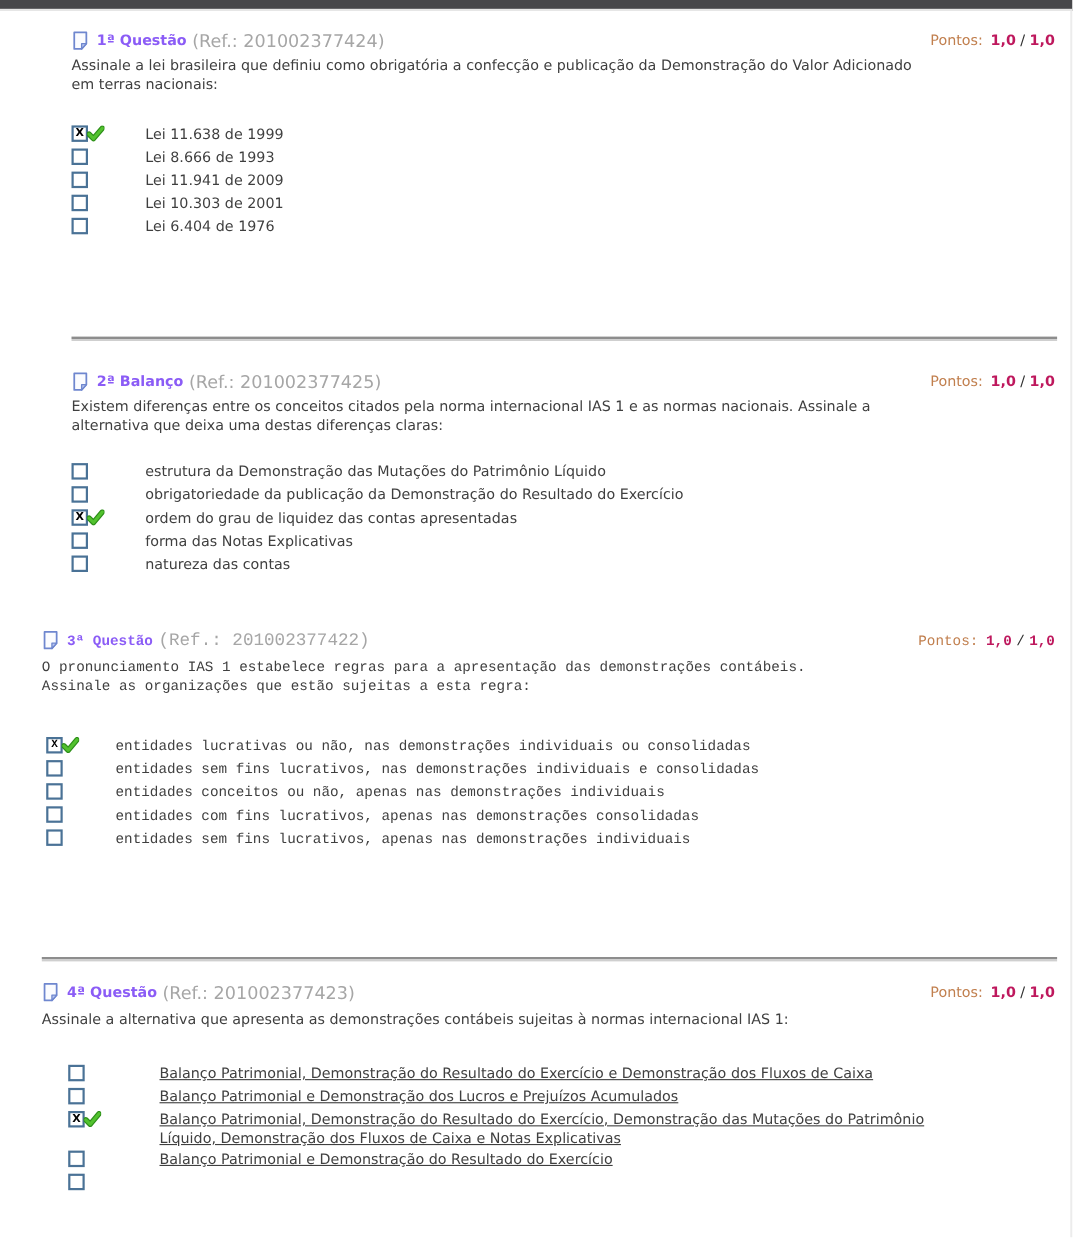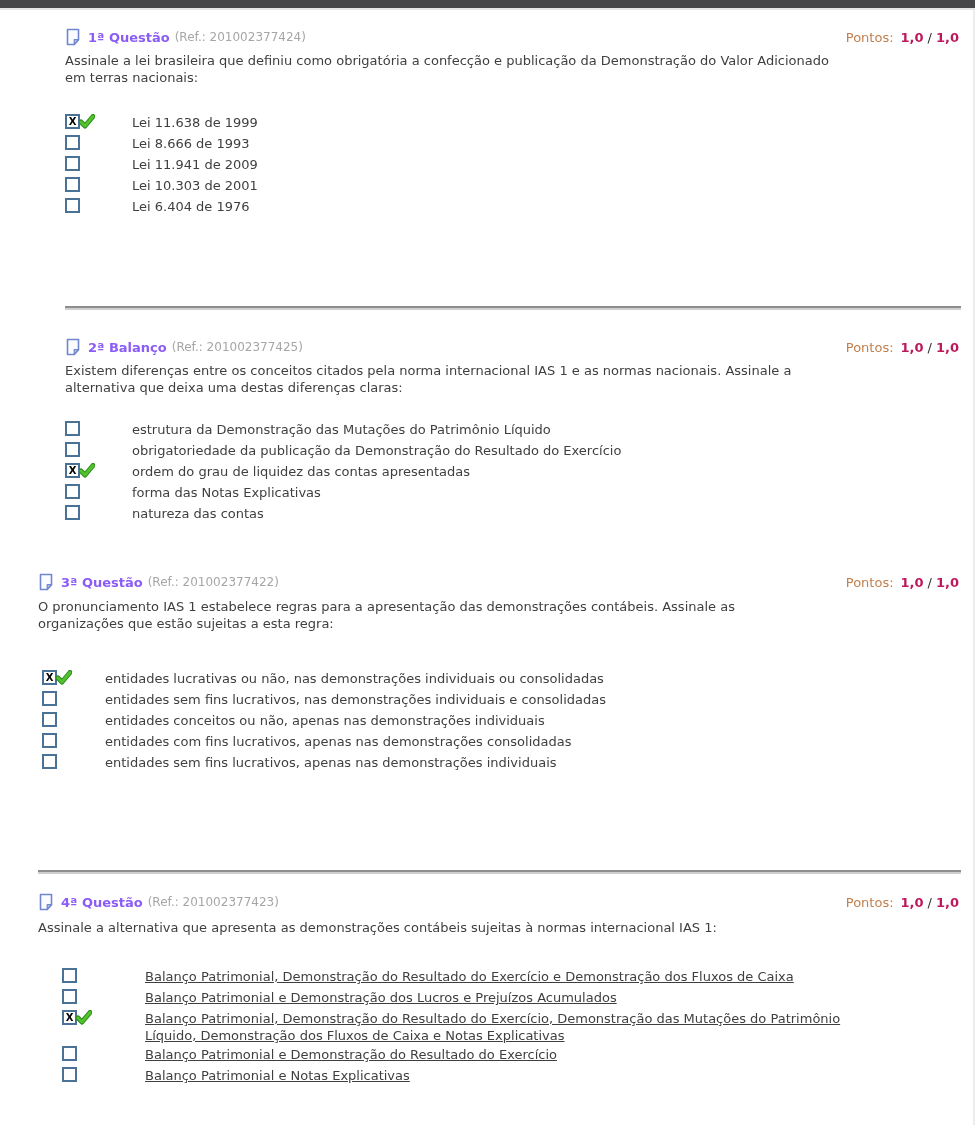--- a/index.html
+++ b/index.html
@@ -22,33 +22,33 @@
     font-size:13px;color:var(--body-text);
   }
   .top-bar{height:8px;background:var(--top-bar);border-bottom:2px solid #e6e6e6;}
   .right-edge{position:absolute;right:0;top:10px;bottom:0;width:2px;background:#ececec;}
 
   .question{padding-right:16px;}
   .q1,.q2{padding-left:65px;}
   .q3,.q4{padding-left:38px;}
   .q1{margin-top:17px;}
   .q2{margin-top:27px;}
-  .q3{margin-top:48px;}
+  .q3{margin-top:48px;font-family:Liberation Mono, monospace;}
   .q4{margin-top:18px;}
 
   .divider{height:4px;background:linear-gradient(var(--divider-dark) 0 55%,var(--divider-light) 55% 100%);}
   .div-2{margin:89px 14px 0 65px;}
   .div-4{margin:97px 14px 0 38px;}
 
   .q-header{display:flex;align-items:center;height:20px;}
   .doc-icon{flex:none;}
   .doc-page{fill:#fbfcff;stroke:var(--question-icon-blue);stroke-width:1.6;stroke-linejoin:round;}
   .doc-fold{fill:var(--question-icon-fold);stroke:var(--question-icon-blue);stroke-width:1.2;stroke-linejoin:round;}
   .q-num{font-weight:bold;color:#8b5cf6;margin-left:7px;white-space:nowrap;}
-  .q-ref{color:var(--ref-text);margin-left:5px;font-size:12px;white-space:nowrap;}
+  .q-ref{color:var(--ref-text);margin-left:5px;font-size:16px;white-space:nowrap;}
   .points{margin-left:auto;white-space:nowrap;}
   .points-label{color:var(--points-label);margin-right:7px;text-align:center;}
   .points-earned,.points-total{font-weight:bold;color:#be185d;}
   .points-sep{margin:0 4px;color:#2e2e2e;}
 
   .q-text{line-height:17px;}
   .q1 .q-text{margin-top:5px;max-width:780px;}
   .q2 .q-text{margin-top:5px;max-width:800px;}
   .q3 .q-text{margin-top:6px;max-width:745px;}
   .q4 .q-text{margin-top:7px;max-width:900px;}
@@ -289,19 +289,18 @@
       <span class="cb"></span>
 
     </span>
     <span class="opt-label">Balanço Patrimonial e Demonstração do Resultado do Exercício</span>
   </div>
           <div class="opt-row">
     <span class="cbwrap">
       <span class="cb"></span>
 
     </span>
-    <span class="opt-label">Balanço Patrimonial e Notas Explicativas</span>
   </div>
         </div>
   </div>
     </div>
   <div class="right-edge"></div>
 </div>
 
 </body></html>

